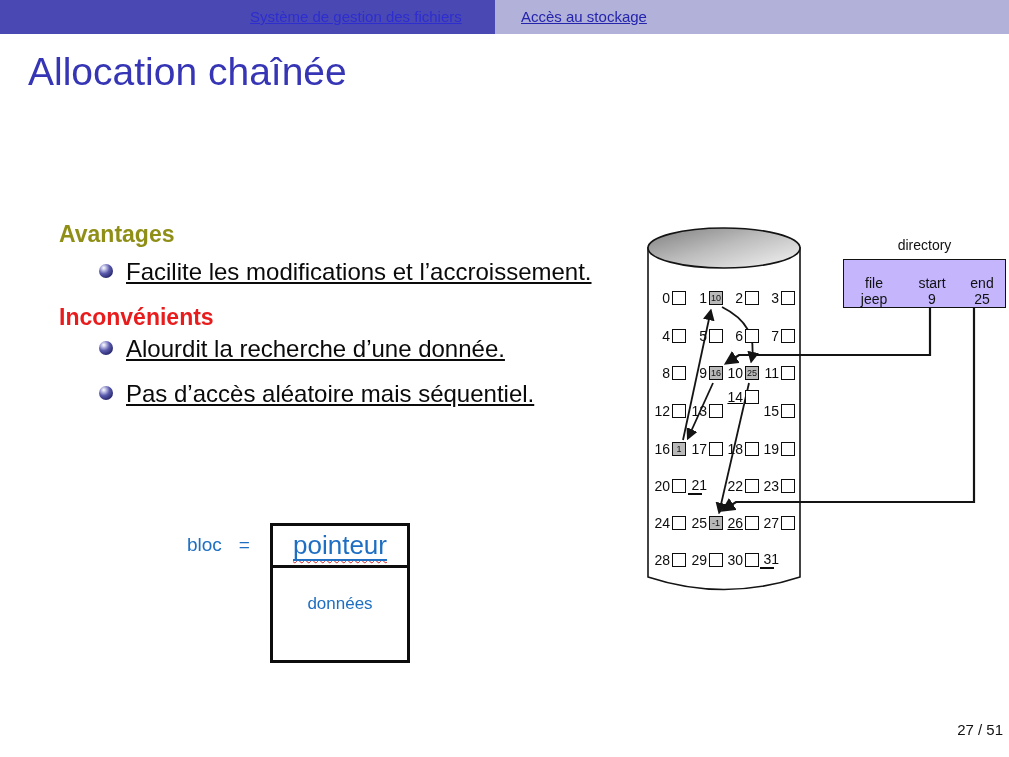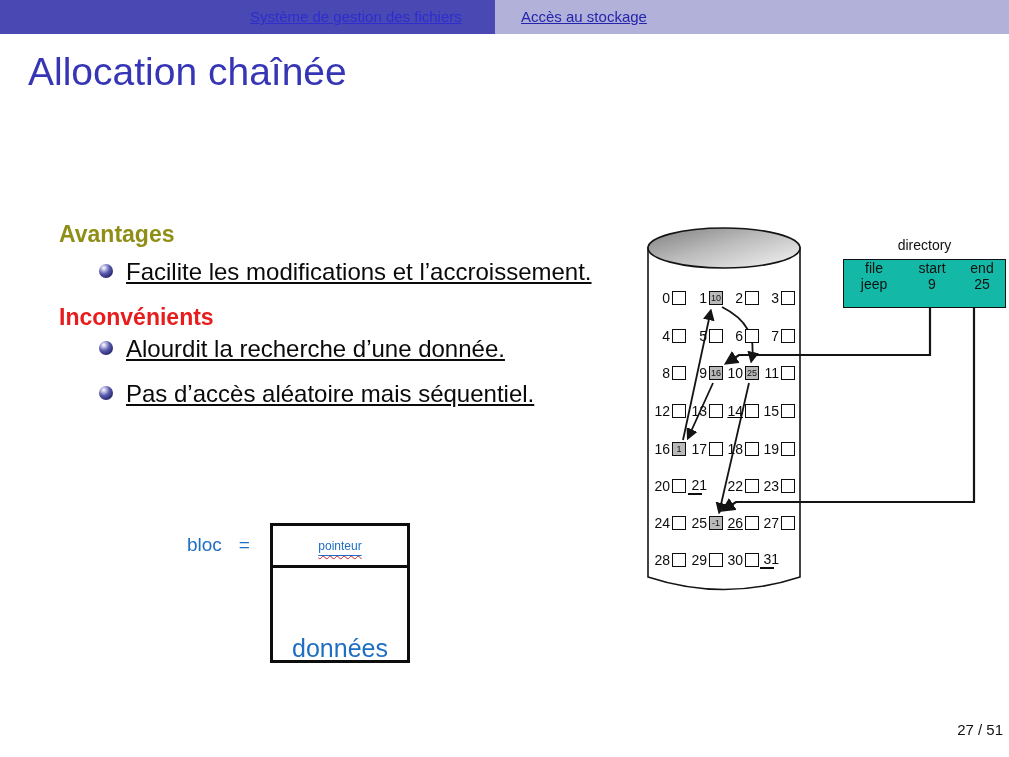--- a/index.html
+++ b/index.html
@@ -28,39 +28,39 @@
         background:radial-gradient(circle at 34% 28%, #ffffff 0%, #c9c9ea 14%, #5b5bae 42%, #27276e 76%, #15154a 100%);}
   .item1{left:99px;top:258px;}
   .item2{left:99px;top:335px;}
   .item3{left:99px;top:380px;}
 
   
   .bloc-eq{position:absolute;left:187px;top:534px;font-size:19px;color:#1e6fc3;display:flex;gap:17px;}
   .bloc-box{position:absolute;left:270px;top:523px;width:140px;height:140px;border:3px solid #0d0d0d;
             box-sizing:border-box;background:#fff;}
   .bloc-top{height:39px;border-bottom:3px solid #0d0d0d;display:flex;align-items:center;justify-content:center;
-            font-size:12px;color:#1e6fc3;}
-  .bloc-bottom{height:95px;box-sizing:border-box;padding-top:26px;display:flex;align-items:flex-end;
-               justify-content:center;font-size:25px;color:#1e6fc3;}
+            font-size:26px;color:#1e6fc3;}
+  .bloc-bottom{height:95px;box-sizing:border-box;padding-top:26px;display:flex;align-items:flex-start;
+               justify-content:center;font-size:17px;color:#1e6fc3;}
   .wavy{text-decoration:underline wavy #cc2222;text-decoration-thickness:1px;text-underline-offset:5px;}
   .wavy>span{text-decoration:underline solid #1e6fc3;}
 
   
   .disk-svg{position:absolute;left:0;top:0;width:1009px;height:757px;z-index:1;}
   .dcell{position:absolute;display:flex;align-items:center;height:18px;z-index:2;}
   .dlab{width:26px;text-align:right;font-size:14px;color:#0d0d0d;padding-right:2px;}
   .dsq{width:12px;height:12px;border:1.6px solid #0d0d0d;background:#fff;display:flex;
        align-items:center;justify-content:center;font-size:9px;line-height:1;color:#111;}
   .dsq.filled{background:#b9b9b9;}
 
   
   .dir-title{position:absolute;left:843px;top:237px;width:163px;text-align:center;font-size:14px;color:#111;z-index:2;}
   .dir-box{position:absolute;left:843px;top:259px;width:163px;height:49px;border:1.6px solid #111;
-           box-sizing:border-box;background:#14b8a6;z-index:2;display:flex;flex-direction:column;
-           justify-content:flex-start;font-size:14px;color:#111;}
+           box-sizing:border-box;background:#c4b5fd;z-index:2;display:flex;flex-direction:column;
+           justify-content:flex-end;font-size:14px;color:#111;}
   .dir-row{display:flex;}
   .dir-c1{width:60px;text-align:center;}
   .dir-c2{width:56px;text-align:center;}
   .dir-c3{width:44px;text-align:center;}
 
   .page{position:absolute;right:22px;top:721px;font-size:15px;color:#111;}
 </style>
 </head>
 <body>
 
@@ -177,21 +177,21 @@
         <span class="dsq"></span>
       </div>
       <div class="dcell" style="left: 644px; top: 402px;">
         <span class="dlab">12</span>
         <span class="dsq"></span>
       </div>
       <div class="dcell" style="left: 681px; top: 402px;">
         <span class="dlab">13</span>
         <span class="dsq"></span>
       </div>
-      <div class="dcell" style="left: 717px; top: 402px; text-decoration: underline;">
+      <div class="dcell" style="left: 717px; top: 388px; text-decoration: underline;">
         <span class="dlab">14</span>
         <span class="dsq"></span>
       </div>
       <div class="dcell" style="left: 753px; top: 402px;">
         <span class="dlab">15</span>
         <span class="dsq"></span>
       </div>
       <div class="dcell" style="left: 644px; top: 440px;">
         <span class="dlab">16</span>
         <span class="dsq filled">1</span>

